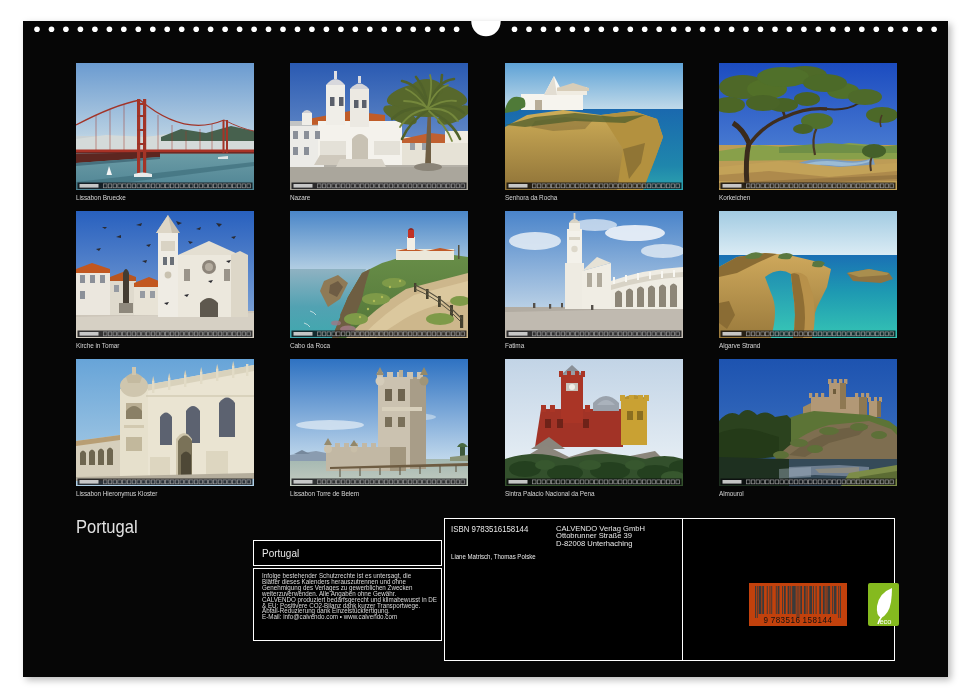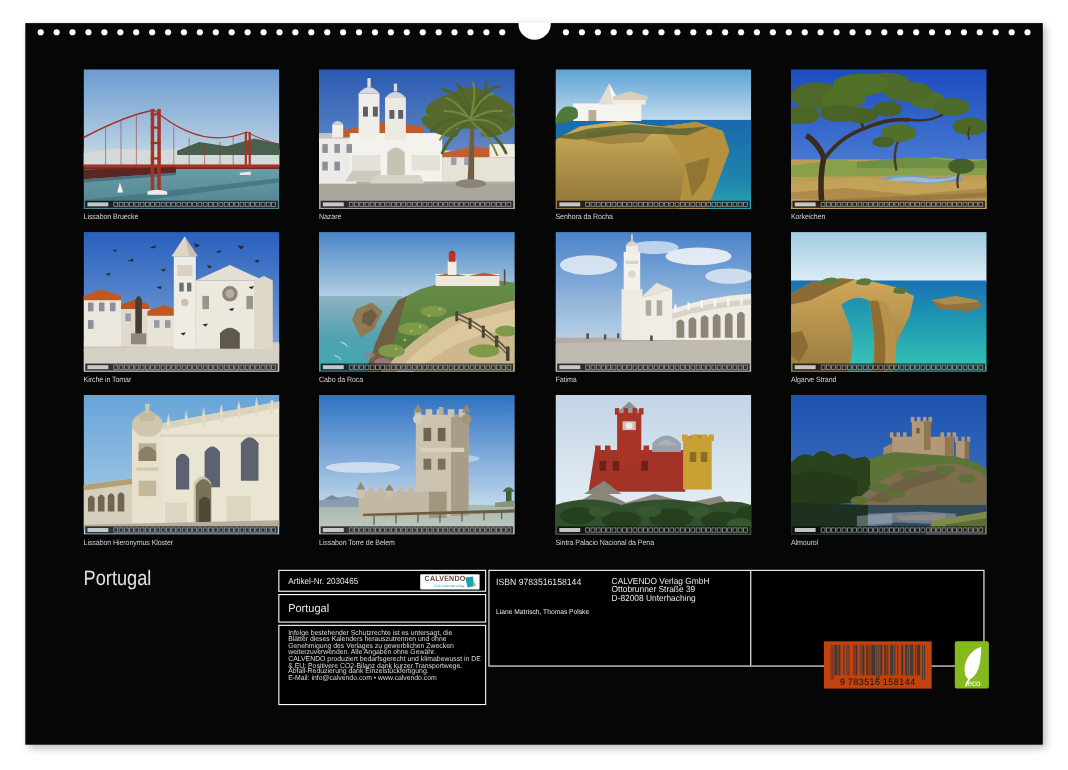--- a/index.html
+++ b/index.html
@@ -5,21 +5,21 @@
 *{box-sizing:border-box;font-family:"Liberation Sans",sans-serif;}
 #page{position:absolute;left:23px;top:21px;width:925px;height:656px;background:#060606;box-shadow:3px 3px 7px rgba(0,0,0,0.28);}
 .ph{position:absolute;width:178px;}
 .ph svg{display:block;}
 .cap{margin-top:3.5px;font-size:7px;letter-spacing:-0.1px;color:#d4d4d4;transform:scaleX(0.92);transform-origin:0 0;white-space:nowrap;}
 #title{position:absolute;left:53px;top:495px;font-size:19px;color:#e2e2e2;transform:scaleX(0.87);transform-origin:0 0;}
 .bx{position:absolute;border:1.6px solid #fff;background:#000;}
 #midA{left:229.5px;top:496.5px;width:189.5px;height:20.5px;}
 #midB{left:229.5px;top:518.5px;width:189.5px;height:26.5px;}
 #midC{left:229.5px;top:546.5px;width:189.5px;height:73.5px;}
-#rbox{left:420.5px;top:496.5px;width:451px;height:88px;}
+#rbox{left:420.5px;top:496.5px;width:451px;height:143px;}
 .t1{position:absolute;color:#e8e8e8;}
 #artikel{left:8px;top:5.5px;font-size:8px;transform:scaleX(0.93);transform-origin:0 0;}
 #pbox{left:8px;top:6.5px;font-size:10.5px;transform:scaleX(0.95);transform-origin:0 0;}
 #legal{left:8px;top:4.5px;font-size:6.5px;line-height:5.9px;transform:scaleX(0.96);transform-origin:0 0;color:#dcdcdc;white-space:nowrap;}
 #isbn{left:6px;top:6px;font-size:8.2px;transform:scaleX(0.96);transform-origin:0 0;}
 #verlag{left:111px;top:6px;font-size:8px;line-height:7.5px;transform:scaleX(0.95);transform-origin:0 0;}
 #autor{left:6px;top:34.5px;font-size:6.4px;transform:scaleX(0.95);transform-origin:0 0;}
 #divider{position:absolute;left:237px;top:0;width:1.6px;height:100%;background:#fff;}
 #logo{position:absolute;right:5px;top:3px;width:54px;height:14.5px;background:#fff;border-radius:1px;}
 #logo .cv{position:absolute;left:4px;top:1.5px;font-size:7px;font-weight:bold;color:#6e4438;letter-spacing:0.2px;transform:scaleX(0.92);transform-origin:0 0;}
@@ -1145,31 +1145,20 @@
         <rect x="151.78" y="120.9" width="3.5" height="3.9" fill="none" stroke="#9a9a9a" stroke-width="0.7"></rect>
         <rect x="156.56" y="120.9" width="3.5" height="3.9" fill="none" stroke="#9a9a9a" stroke-width="0.7"></rect>
         <rect x="161.34" y="120.9" width="3.5" height="3.9" fill="none" stroke="#9a9a9a" stroke-width="0.7"></rect>
         <rect x="166.12" y="120.9" width="3.5" height="3.9" fill="none" stroke="#9a9a9a" stroke-width="0.7"></rect>
         <rect x="170.90" y="120.9" width="3.5" height="3.9" fill="none" stroke="#9a9a9a" stroke-width="0.7"></rect>
 </svg>
 <div class="cap">Almourol</div>
     </div>
 
 <div id="title">Portugal</div>
-<div id="midA" class="bx">
-      <div id="artikel" class="t1">Artikel-Nr. 2030465</div>
- <div id="logo">
-        <div class="cv">CALVENDO</div>
-        <div class="sub">Dein Kalenderverlag</div>
- <svg width="12" height="12" viewBox="0 0 12 12">
-          <path d="M1,2 L8,1 L9,10 L3,11 Z" fill="#1ba3b4"></path>
-          <path d="M8,5 L11,9 L8,10 Z" fill="#8fc641"></path>
-        </svg>
- </div>
-    </div>
 <div id="midB" class="bx">
       <div id="pbox" class="t1">Portugal</div>
     </div>
 <div id="midC" class="bx">
       <div id="legal" class="t1">Infolge bestehender Schutzrechte ist es untersagt, die<br>
 Blätter dieses Kalenders herauszutrennen und ohne<br>
 Genehmigung des Verlages zu gewerblichen Zwecken<br>
 weiterzuverwenden. Alle Angaben ohne Gewähr.<br>
 CALVENDO produziert bedarfsgerecht und klimabewusst in DE<br>
 &amp; EU: Positivere CO2-Bilanz dank kurzer Transportwege.<br>

